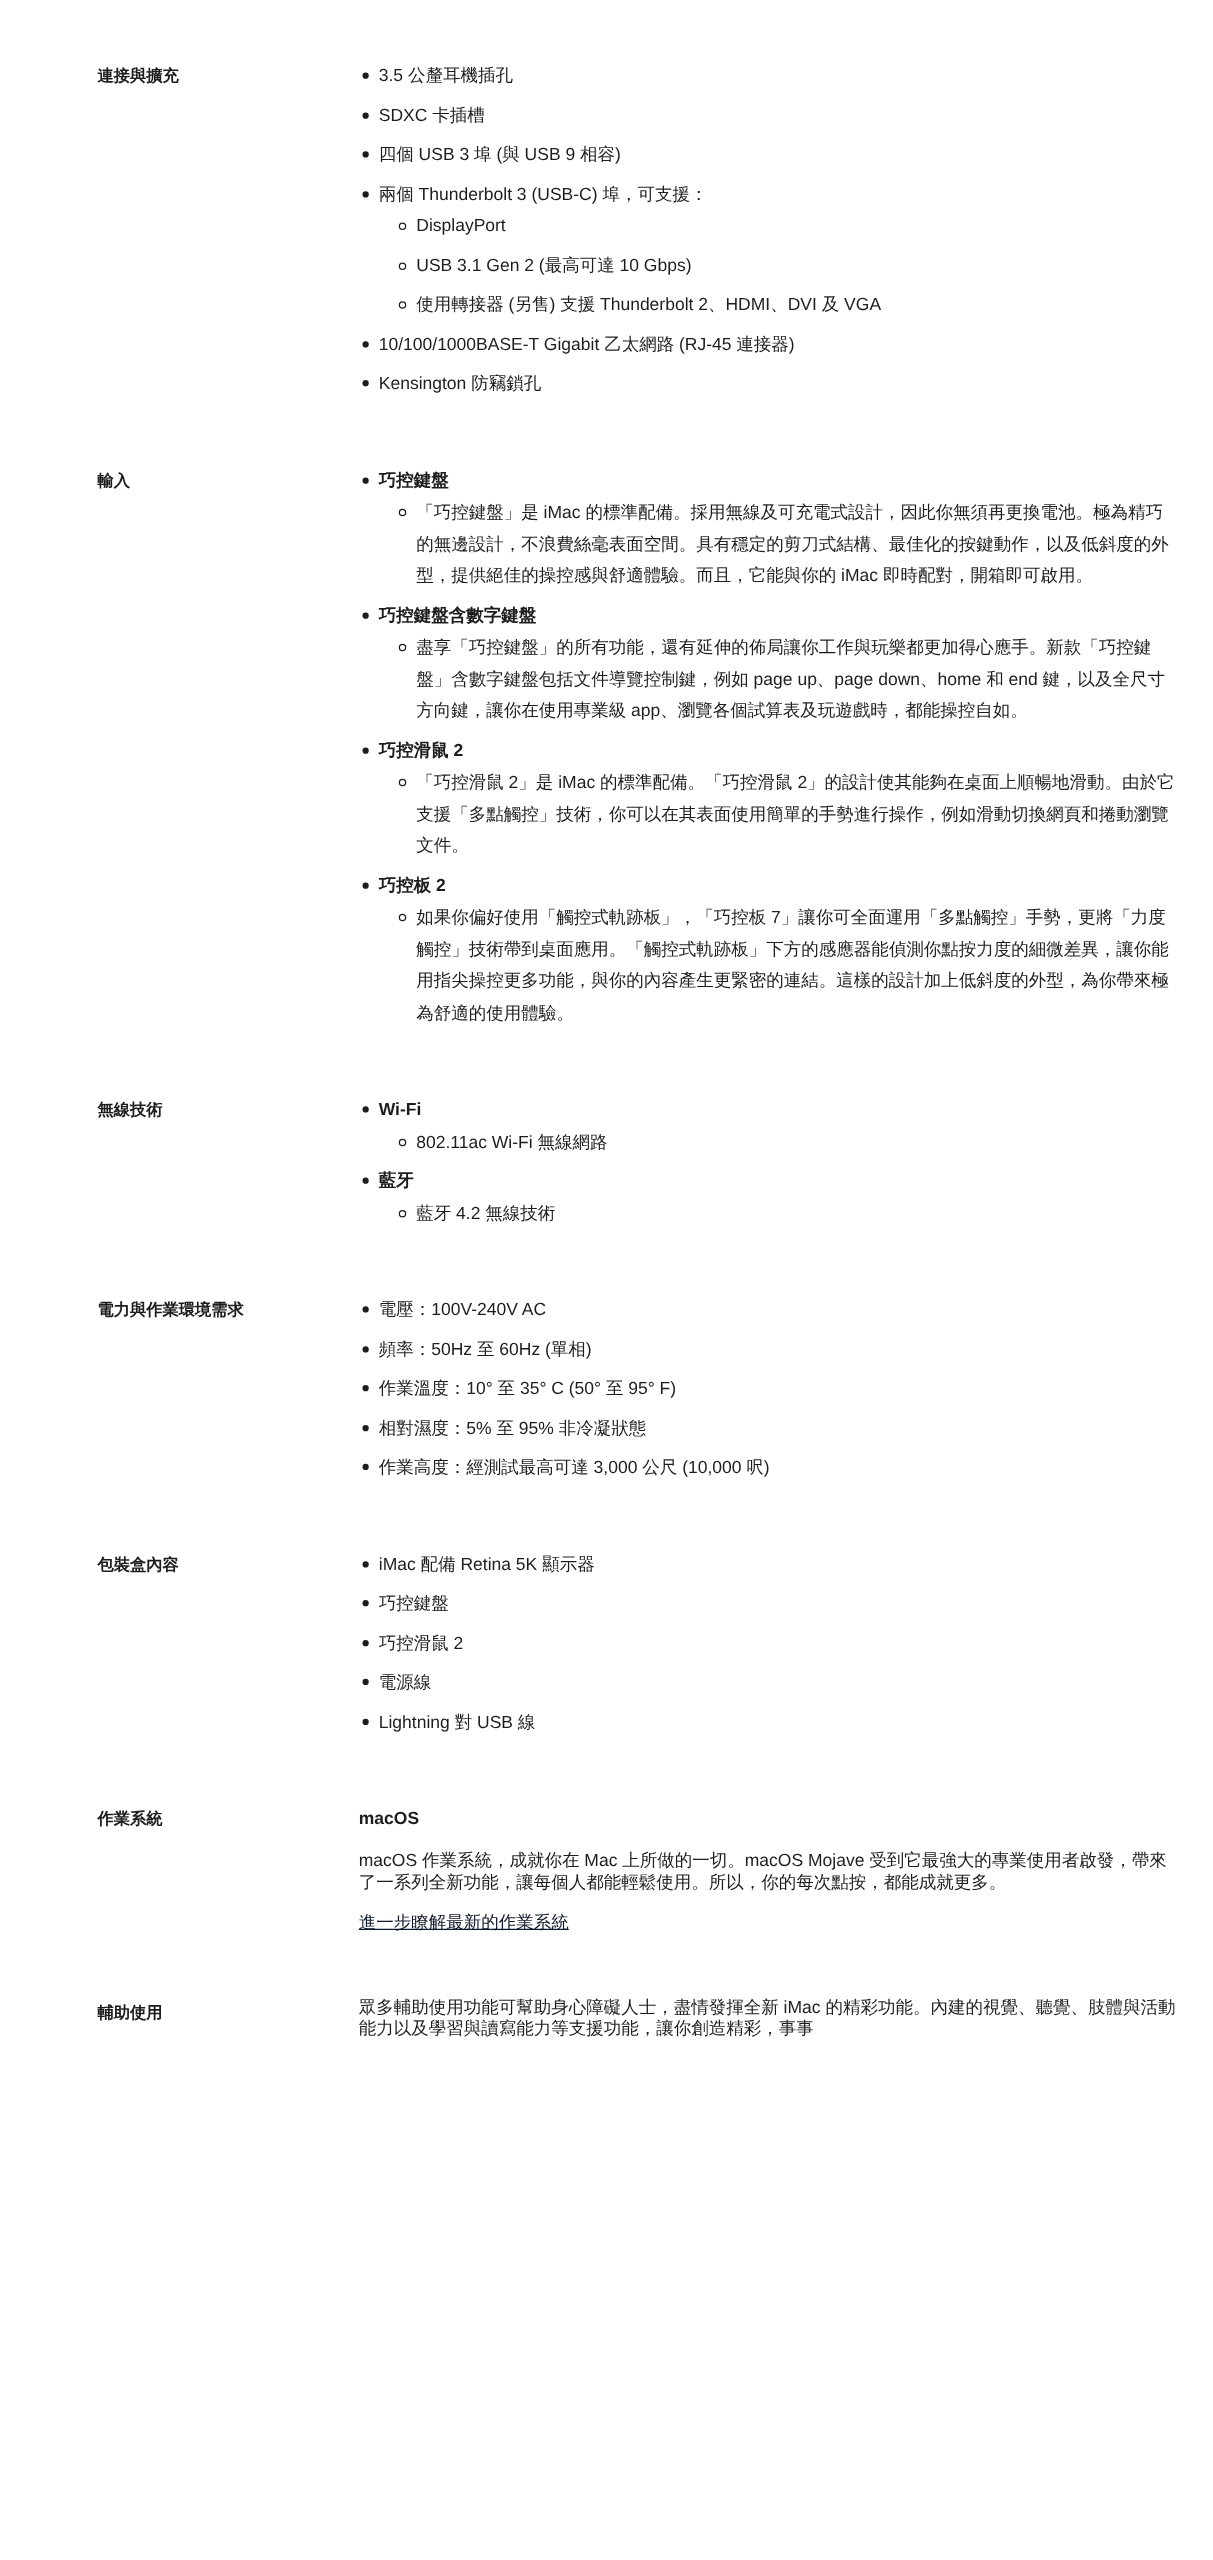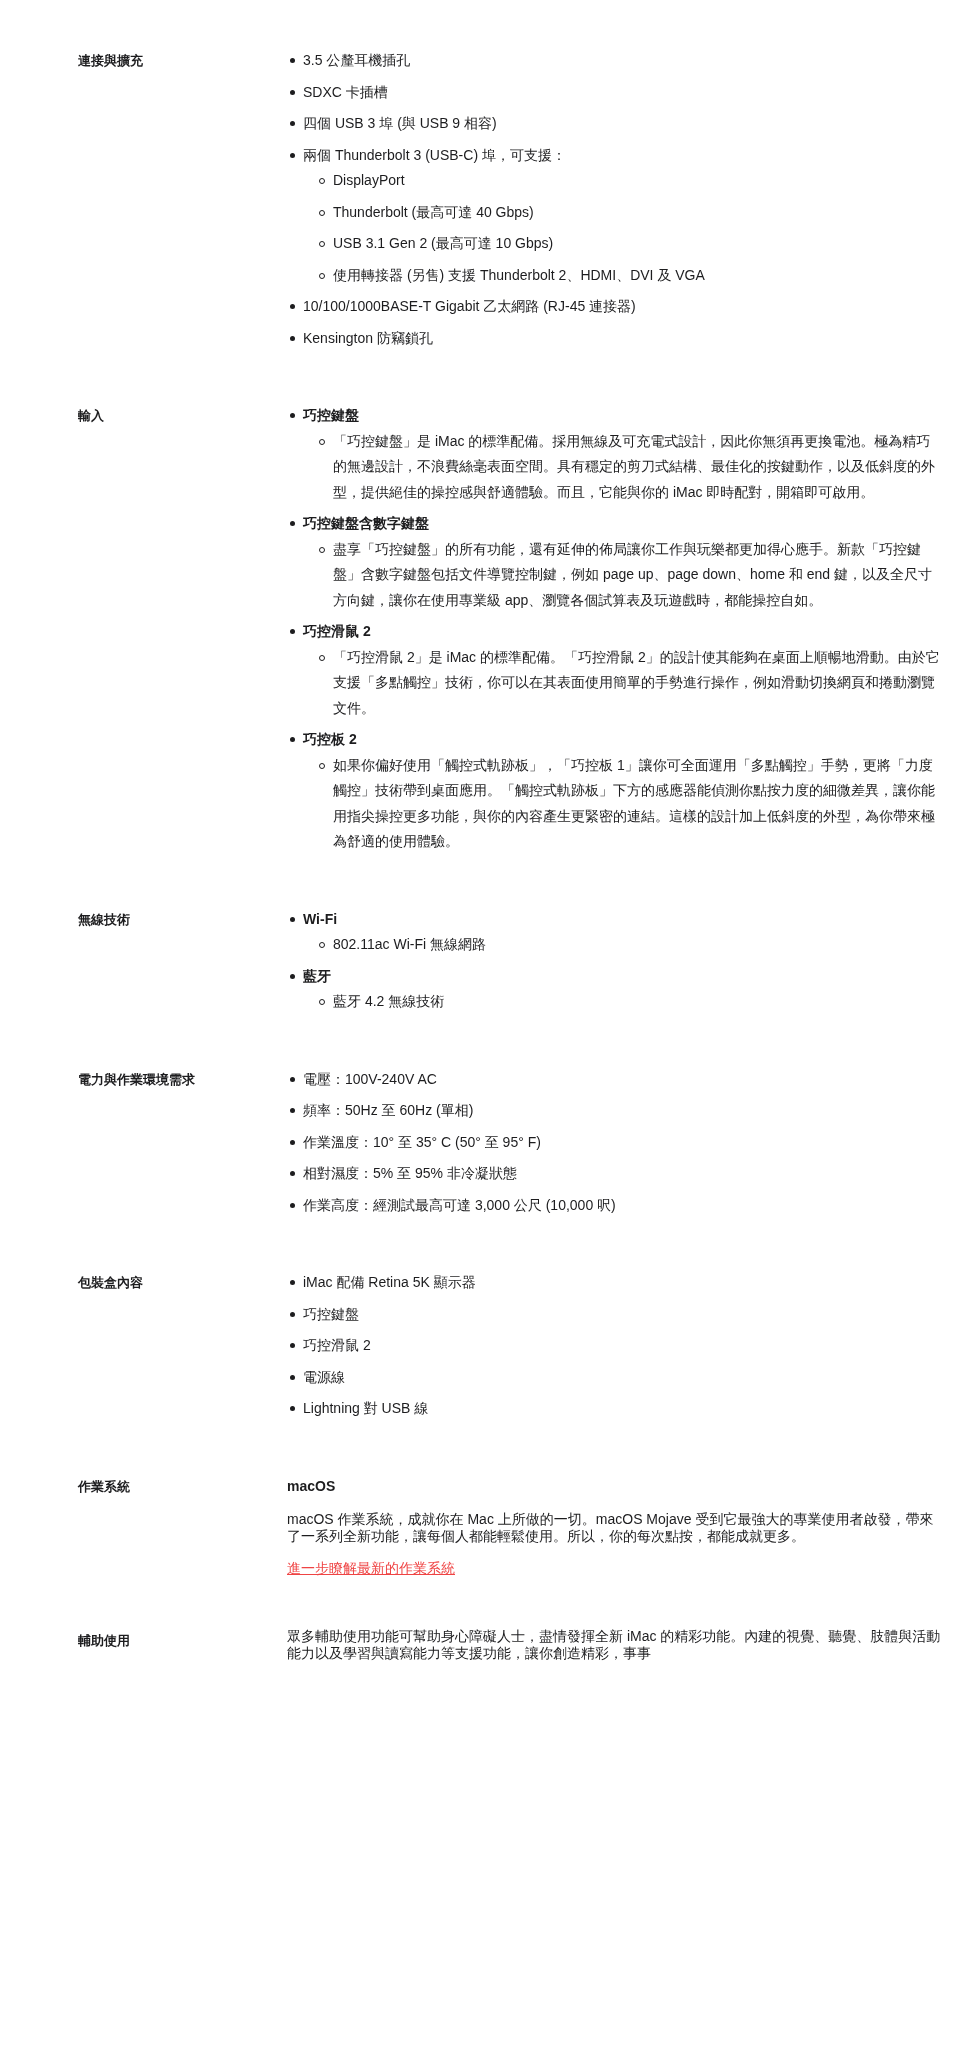--- a/index.html
+++ b/index.html
@@ -55,21 +55,21 @@
     width:4px; height:4px;
     border-radius:50%;
     border:1px solid #1d1d1f;
     background:transparent;
   }
   .item-title { font-weight:600; }
 
   .os-title { font-weight:600; line-height:25.5px; margin-bottom:12px; }
   .para { line-height:17px; margin-bottom:10px; }
   .text-link {
-    color:#ef4444;
+    color:#0f172a;
     text-decoration:underline;
     line-height:27px;
     cursor:pointer;
   }
   sup { font-size:9px; vertical-align:super; line-height:0; }
 </style>
 </head>
 <body>
 
 <div class="page">
@@ -79,21 +79,20 @@
     <h3 class="spec-heading">連接與擴充</h3>
     <div class="spec-content">
       <ul class="lvl1">
         <li><span>3.5 公釐耳機插孔</span></li>
         <li><span>SDXC 卡插槽</span></li>
         <li><span>四個 USB 3 埠 (與 USB 9 相容)</span></li>
         <li>
           <span>兩個 Thunderbolt 3 (USB-C) 埠，可支援：</span>
           <ul class="lvl2">
             <li><span>DisplayPort</span></li>
-            <li><span>Thunderbolt (最高可達 40 Gbps)</span></li>
             <li><span>USB 3.1 Gen 2 (最高可達 10 Gbps)</span></li>
             <li><span>使用轉接器 (另售) 支援 Thunderbolt 2、HDMI、DVI 及 VGA</span></li>
           </ul>
         </li>
         <li><span>10/100/1000BASE-T Gigabit 乙太網路 (RJ-45 連接器)</span></li>
         <li><span>Kensington 防竊鎖孔</span></li>
       </ul>
     </div>
   </section>
 
@@ -115,21 +114,21 @@
         </li>
         <li>
           <span class="item-title">巧控滑鼠 2</span>
           <ul class="lvl2">
             <li><span>「巧控滑鼠 2」是 iMac 的標準配備。「巧控滑鼠 2」的設計使其能夠在桌面上順暢地滑動。由於它支援「多點觸控」技術，你可以在其表面使用簡單的手勢進行操作，例如滑動切換網頁和捲動瀏覽文件。</span></li>
           </ul>
         </li>
         <li>
           <span class="item-title">巧控板 2</span>
           <ul class="lvl2">
-            <li><span>如果你偏好使用「觸控式軌跡板」，「巧控板 1」讓你可全面運用「多點觸控」手勢，更將「力度觸控」技術帶到桌面應用。「觸控式軌跡板」下方的感應器能偵測你點按力度的細微差異，讓你能用指尖操控更多功能，與你的內容產生更緊密的連結。這樣的設計加上低斜度的外型，為你帶來極為舒適的使用體驗。</span></li>
+            <li><span>如果你偏好使用「觸控式軌跡板」，「巧控板 7」讓你可全面運用「多點觸控」手勢，更將「力度觸控」技術帶到桌面應用。「觸控式軌跡板」下方的感應器能偵測你點按力度的細微差異，讓你能用指尖操控更多功能，與你的內容產生更緊密的連結。這樣的設計加上低斜度的外型，為你帶來極為舒適的使用體驗。</span></li>
           </ul>
         </li>
       </ul>
     </div>
   </section>
 
   <section class="spec-row">
     <h3 class="spec-heading">無線技術</h3>
     <div class="spec-content">
       <ul class="lvl1">

